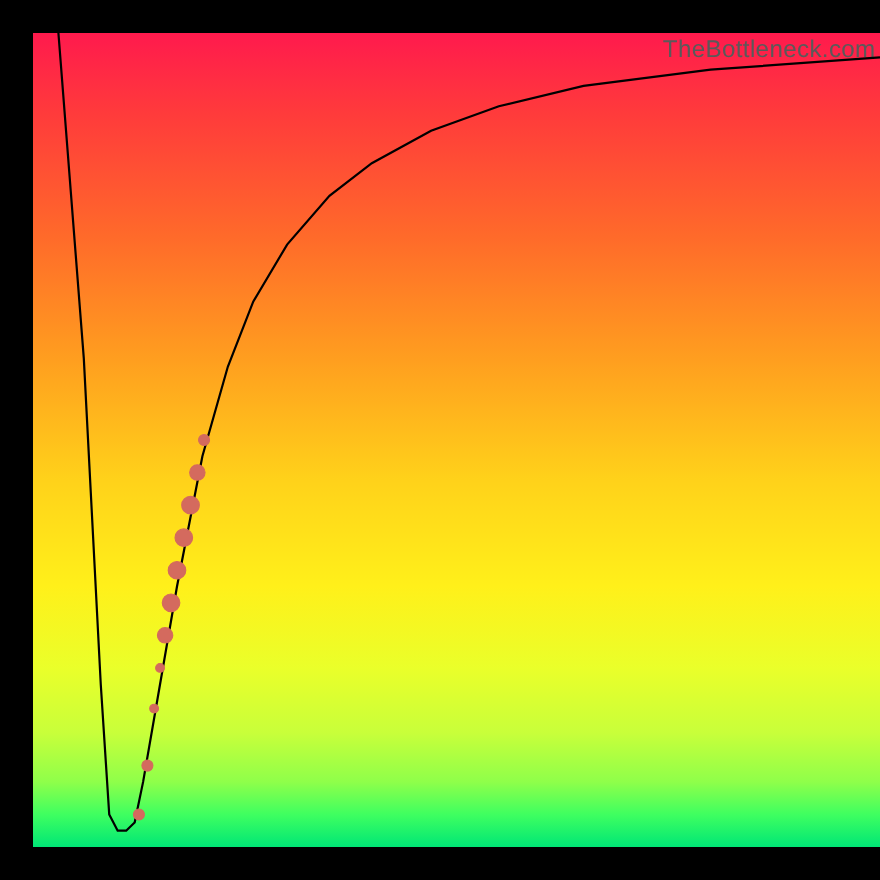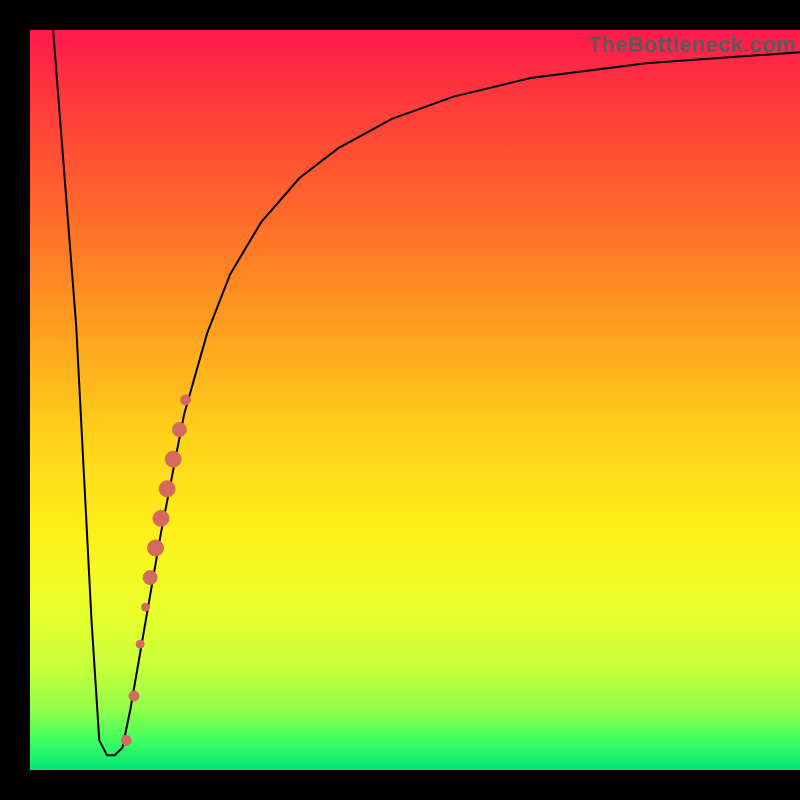--- a/index.html
+++ b/index.html
@@ -37,21 +37,21 @@
       #3fff60 96%,
       #00e676 100%
     );
   }
   .watermark {
     position: absolute;
     top: 2px;
     right: 4px;
     color: #5a5a5a;
     font-size: 22px;
-    font-weight: 700;
+    font-weight: 400;
     letter-spacing: 0.3px;
     user-select: none;
   }
   svg.overlay {
     position: absolute;
     left: 0;
     top: 0;
     width: 770px;
     height: 740px;
   }

